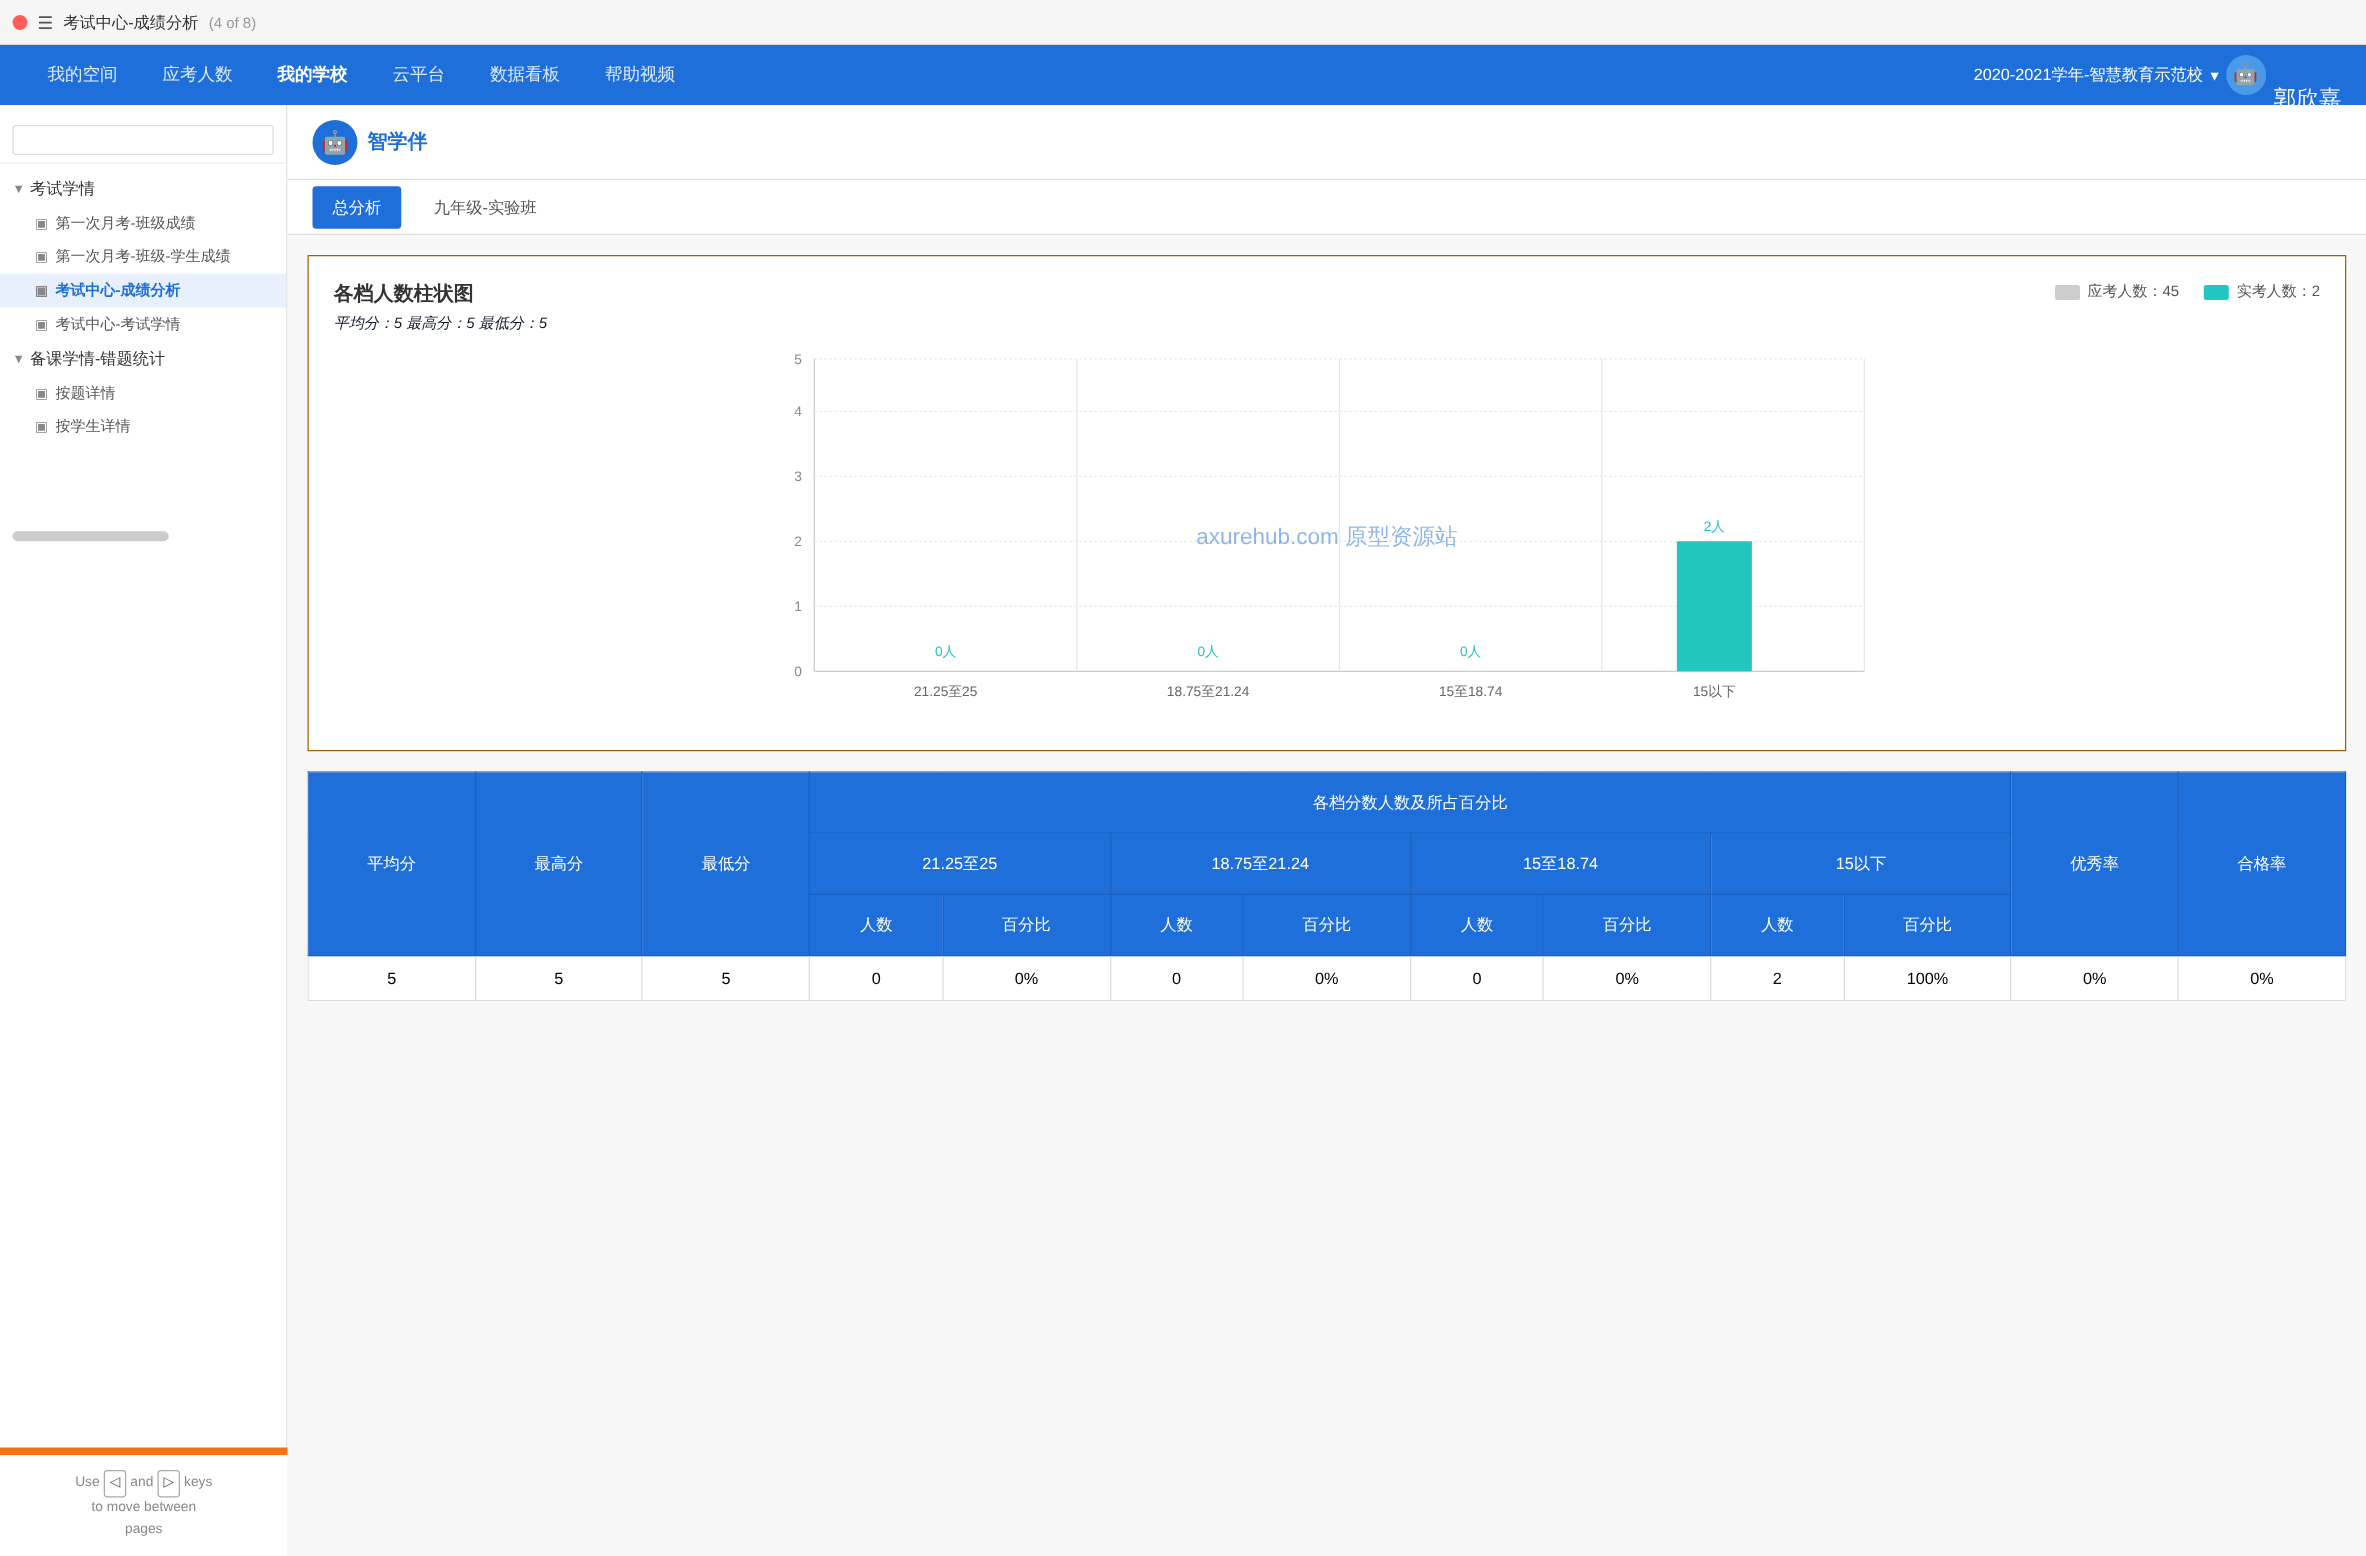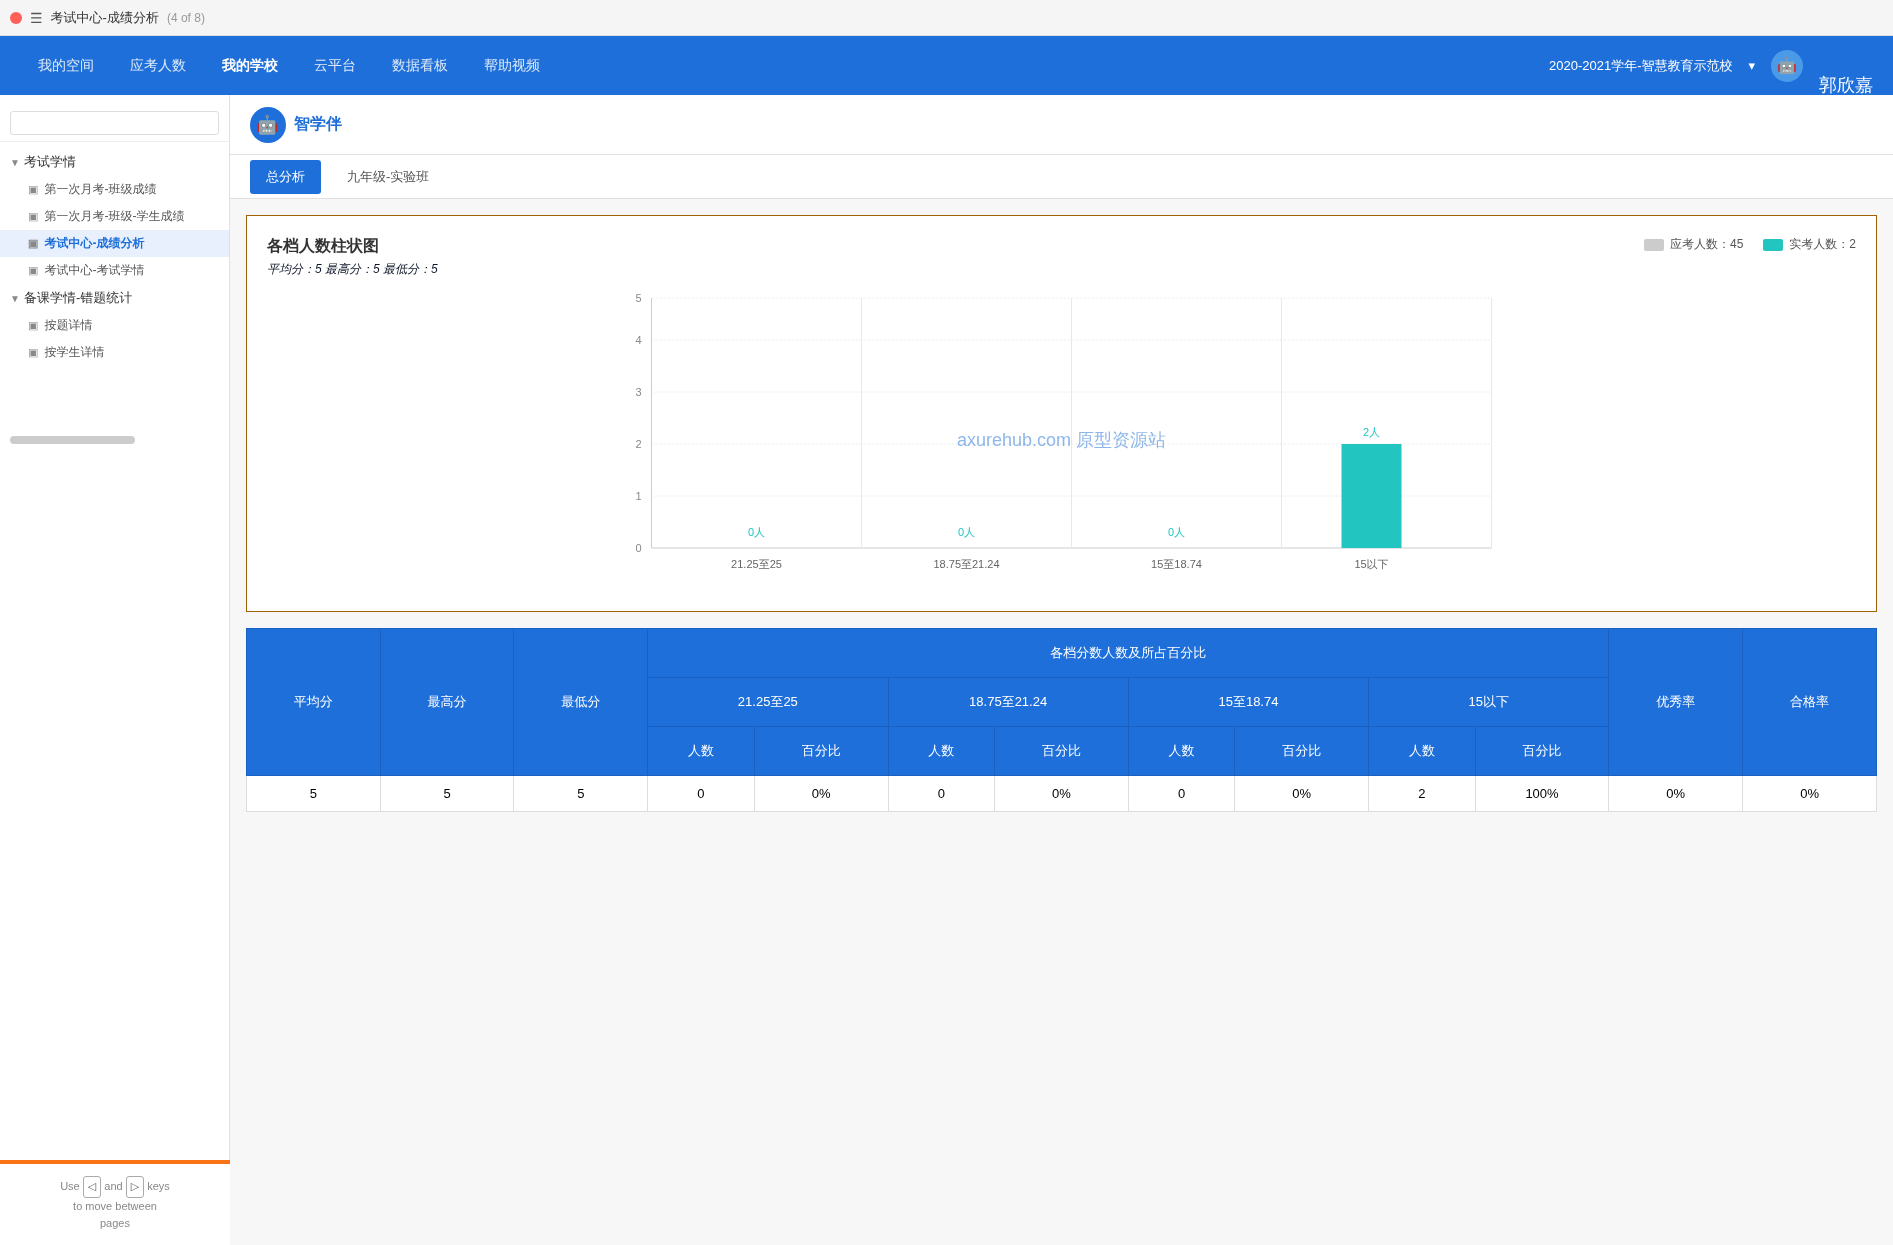--- a/index.html
+++ b/index.html
@@ -16,42 +16,42 @@
       gap: 8px;
     }
     .title-bar-close { width: 12px; height: 12px; background: #ff5f57; border-radius: 50%; }
     .title-bar-icon { color: #555; font-size: 14px; }
     .title-bar-title { font-size: 13px; color: #333; }
     .title-bar-page { font-size: 12px; color: #999; }
     .title-bar-center { flex: 1; text-align: center; font-size: 13px; color: #333; }
 
     
     .top-nav {
-      height: 59px;
+      height: 48px;
       background: #1e6fd9;
       display: flex;
       align-items: center;
       padding: 0 20px;
       gap: 0;
     }
     .top-nav-item {
       color: rgba(255,255,255,0.85);
       font-size: 14px;
       padding: 0 18px;
       height: 48px;
       display: flex;
       align-items: center;
       cursor: pointer;
     }
     .top-nav-item.active { color: #fff; font-weight: bold; }
     .top-nav-right {
       margin-left: auto;
       display: flex;
       align-items: center;
-      gap: 16px;
+      gap: 6px;
       color: #fff;
       font-size: 13px;
     }
     .top-nav-year { font-size: 13px; color: #fff; }
     .top-nav-avatar { width: 32px; height: 32px; border-radius: 50%; background: #4a9ae8; display: flex; align-items: center; justify-content: center; color: #fff; font-size: 16px; }
     .top-nav-username { color: #fff; font-size: 18px; margin-top: 38px; }
 
     
     .main-layout {
       display: flex;
@@ -306,21 +306,21 @@
     <div class="sidebar-item">
       <span class="item-icon">▣</span>
       <span>按学生详情</span>
     </div>
 
     <div style="height: 60px;"></div>
     <div style="padding: 0 10px; margin-top: 10px;">
       <div style="height: 8px; background: #ccc; border-radius: 4px; width: 60%;"></div>
     </div>
 
-    <div style="position: absolute; bottom: 0; left: 0; width: 230px; padding: 12px 10px; background: #fff; border-top: 4px solid #f97316;">
+    <div style="position: absolute; bottom: 0; left: 0; width: 230px; padding: 12px 10px; background: #fff; border-top: 6px solid #f97316;">
       <div class="sidebar-nav-hint">
         Use <span class="nav-key">◁</span> and <span class="nav-key">▷</span> keys<br>to move between<br>pages
       </div>
     </div>
   </div>
 
   <div class="content-area">
 
     <div class="app-header">
       <div class="app-logo">

